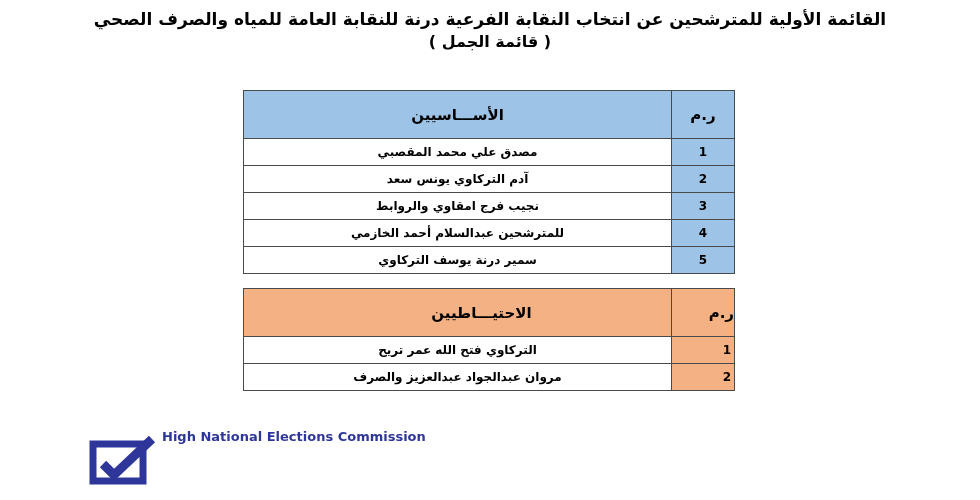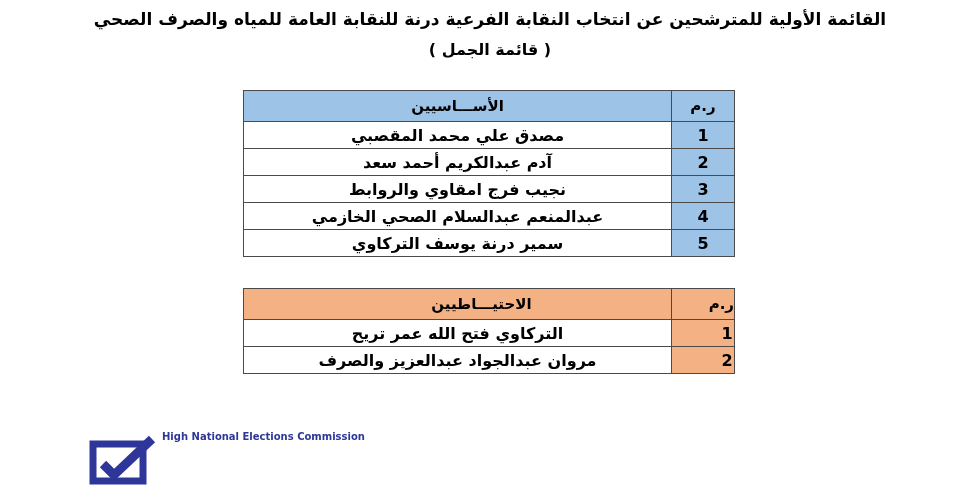--- a/index.html
+++ b/index.html
@@ -25,43 +25,43 @@
   .title-block {
     position: absolute;
     top: 8px;
     left: 0;
     width: 100%;
     text-align: center;
     font-weight: bold;
     direction: rtl;
   }
   .title-line1 { font-size: 17px; line-height: 1.4; }
-  .title-line2 { font-size: 16px; margin-top: 8px; }
+  .title-line2 { font-size: 16px; }
 
   
   table.candidates-table {
     position: absolute;
     left: 243px;
     width: 492px;
     border-collapse: collapse;
     table-layout: fixed;
     direction: rtl;
   }
   table.candidates-table th,
   table.candidates-table td {
     border: 1px solid var(--table_border);
     font-weight: bold;
     text-align: center;
     vertical-align: middle;
     padding: 0;
     overflow: hidden;
     white-space: nowrap;
   }
-  table.candidates-table th { height: 31px; font-size: 15px; }
-  table.candidates-table td { height: 27px; font-size: 16px; }
+  table.candidates-table th { height: 48px; font-size: 15px; }
+  table.candidates-table td { height: 27px; font-size: 12px; }
   .num-col { width: 63px; }
   table.primary { top: 90px; }
   table.reserve { top: 288px; }
   table.primary th, table.primary td.num-cell { background: var(--primary_header); }
   table.reserve th, table.reserve td.num-cell { background: var(--reserve_header); padding-left: 48px; }
   td.name-cell { background: #ffffff; }
 
   
   .logo-block {
     position: absolute;
@@ -83,21 +83,21 @@
     left: 104px;
     top: 0;
     width: 190px;
     text-align: center;
     color: var(--logo_blue);
     font-weight: bold;
     direction: rtl;
   }
   .logo-ar1 { font-size: 16px; line-height: 19px; letter-spacing: 0.5px; }
   .logo-ar2 { font-size: 16px; line-height: 19px; letter-spacing: 0.5px; }
-  .logo-en  { font-size: 10px; line-height: 12px; direction: ltr; white-space: nowrap; }
+  .logo-en  { font-size: 13px; line-height: 12px; direction: ltr; white-space: nowrap; }
   .logo-dept {
     position: absolute;
     left: 0;
     top: 54px;
     width: 100%;
     text-align: center;
     color: var(--logo_blue);
     font-weight: bold;
     font-size: 11.5px;
     direction: rtl;
@@ -123,29 +123,29 @@
         <tr>
       <th>ر.م</th>
       <th>الأســـاسيين</th>
     </tr>
     <tr>
       <td class="num-cell">1</td>
       <td class="name-cell">مصدق علي محمد المقصبي</td>
     </tr>
     <tr>
       <td class="num-cell">2</td>
-      <td class="name-cell">آدم عبدالكريم أحمد سعد</td>
+      <td class="name-cell">آدم التركاوي يونس سعد</td>
     </tr>
     <tr>
       <td class="num-cell">3</td>
       <td class="name-cell">نجيب فرج امقاوي والروابط</td>
     </tr>
     <tr>
       <td class="num-cell">4</td>
-      <td class="name-cell">عبدالمنعم عبدالسلام الصحي الخازمي</td>
+      <td class="name-cell">للمترشحين عبدالسلام أحمد الخازمي</td>
     </tr>
     <tr>
       <td class="num-cell">5</td>
       <td class="name-cell">سمير درنة يوسف التركاوي</td>
     </tr>
   </tbody>
     </table>
 
   <table class="candidates-table reserve">
     <colgroup>

